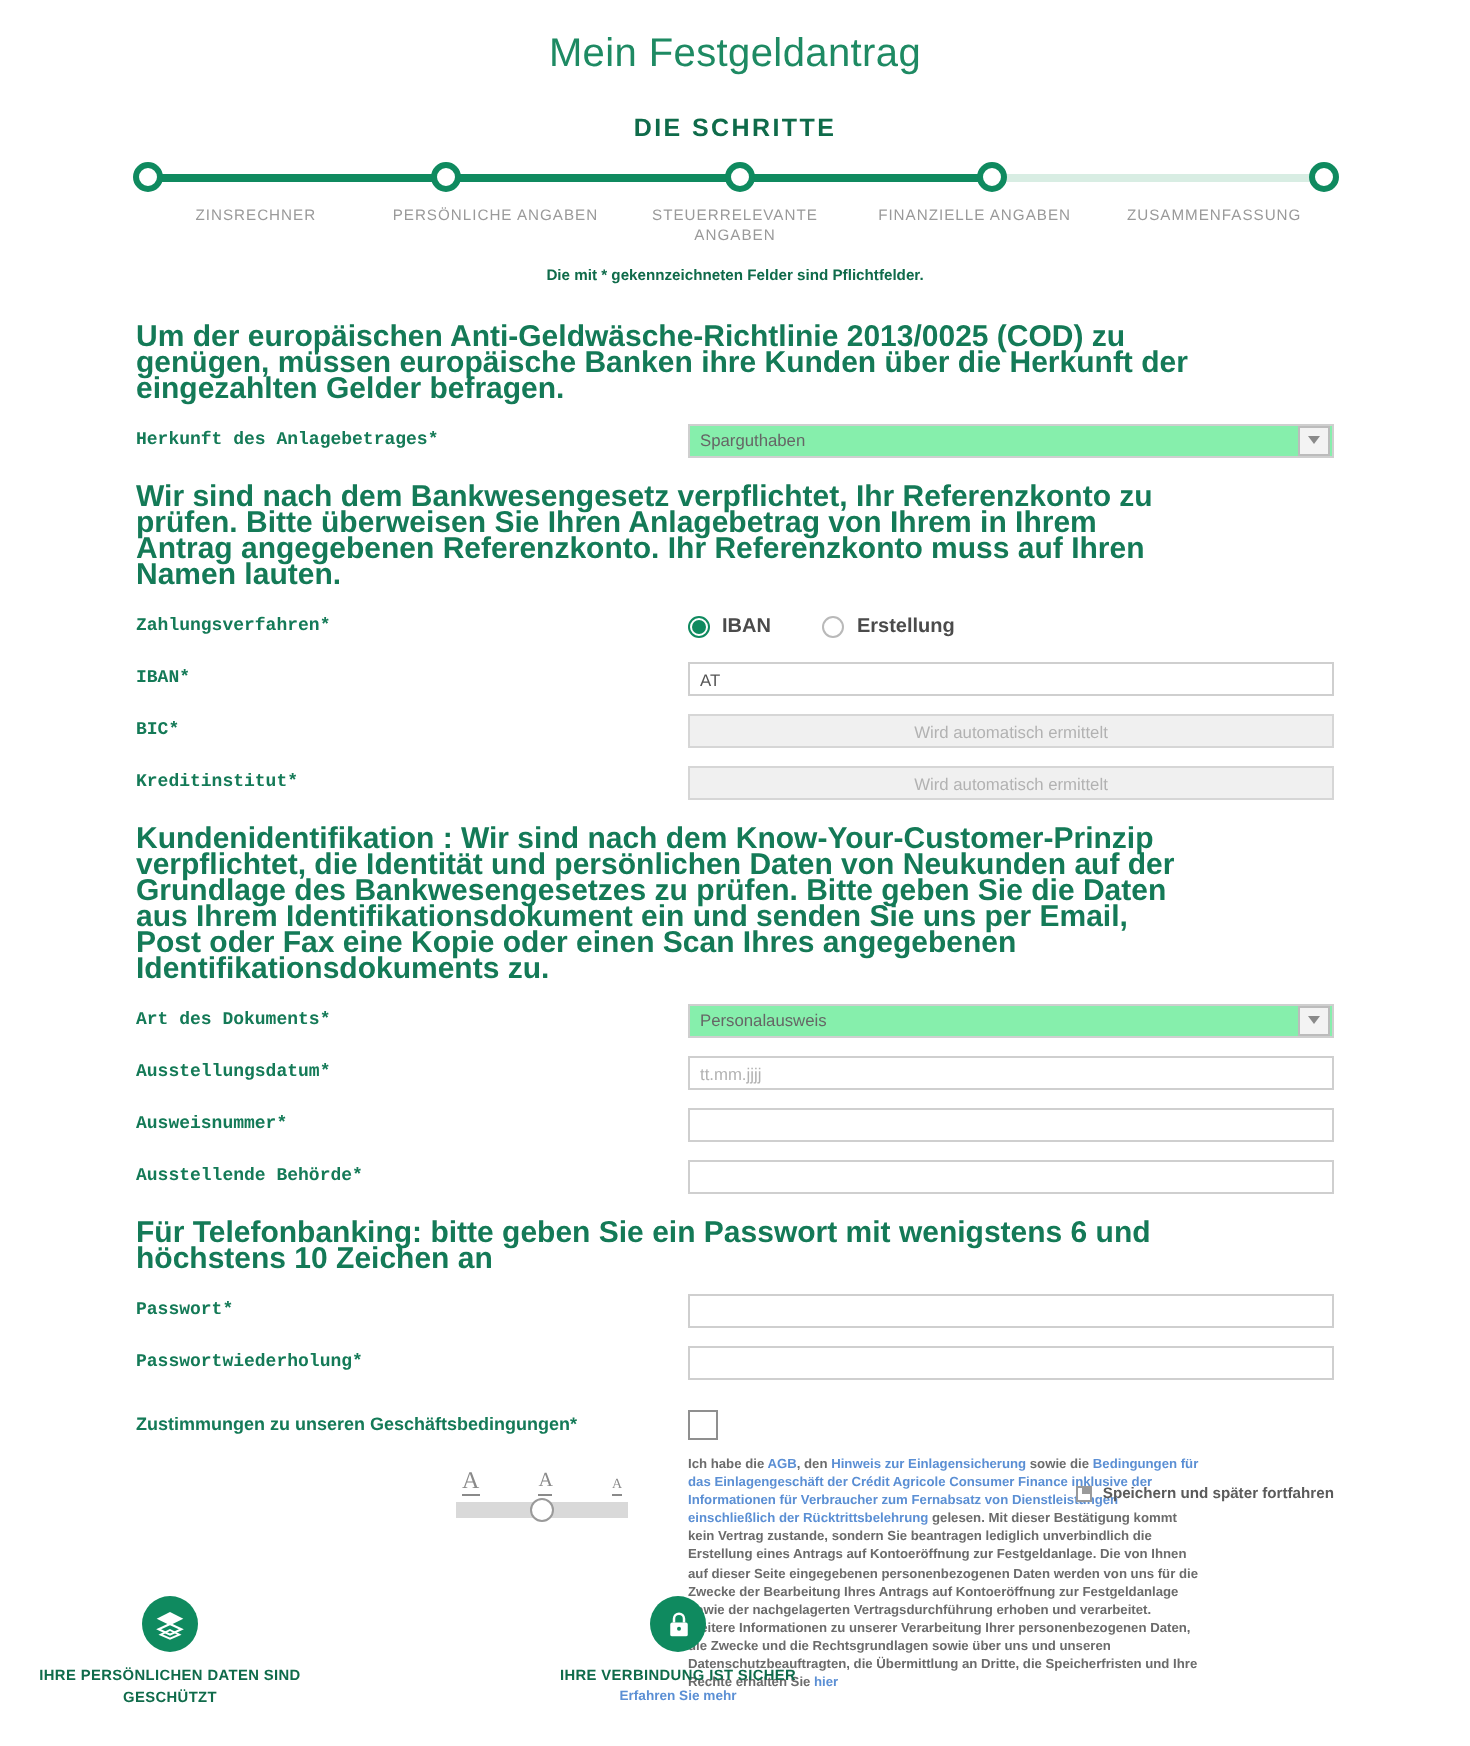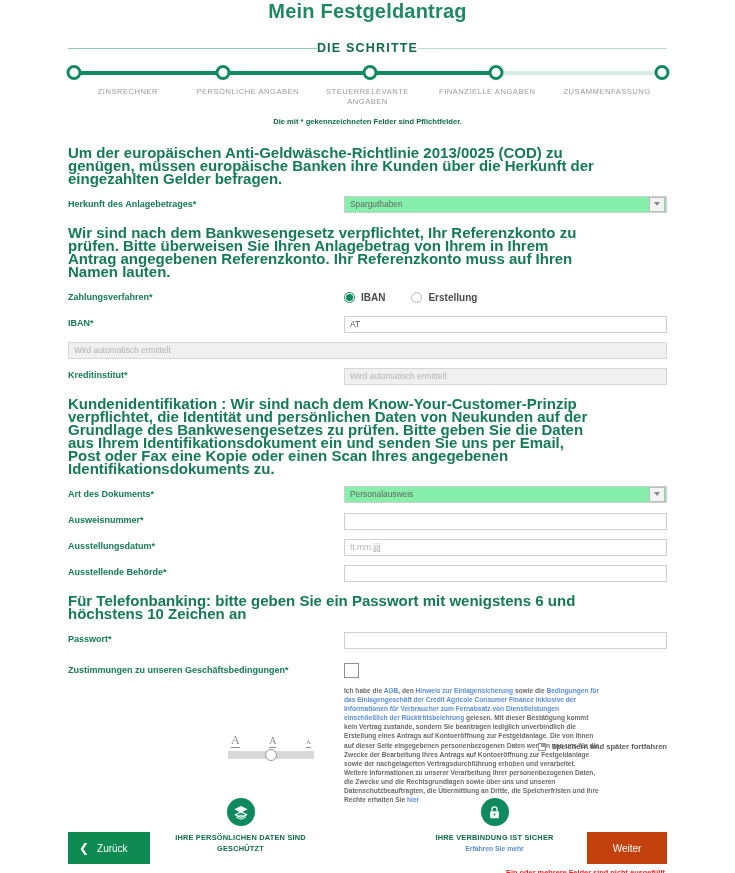--- a/index.html
+++ b/index.html
@@ -9,31 +9,33 @@
     background: #ffffff;
     font-family: "Liberation Sans", sans-serif;
     color: #1d7a54;
   }
   .page { position: relative; width: 735px; height: 873px; overflow: hidden; }
 
   
   .title {
     text-align: center;
     font-size: 20px;
-    font-weight: 700;
+    font-weight: 400;
     color: #1e8a63;
+    padding-top: 16px;
     letter-spacing: .2px;
   }
 
   
   .stepper-wrap { margin: 18px 68px 0 68px; position: relative; }
   .stepper-head {
     display: flex; align-items: center; gap: 0;
     font-size: 12.5px; font-weight: bold; color: #0f6b4a;
     letter-spacing: 1.2px;
+    flex-direction: column;
   }
   .stepper-head .rule { flex: 1; height: 1px; background: #b7ddcc; }
   .stepper-head .rule.left { background: #8fcdb1; }
   .stepper-head .label { white-space: nowrap; }
 
   .track { position: relative; height: 18px; margin-top: 9px; }
   .track .bar {
     position: absolute; top: 7px; left: 6px; right: 6px;
     height: 4px; background: #d8ede3;
   }
@@ -68,34 +70,34 @@
     font-size: 15px; font-weight: bold; color: #147a57;
     line-height: 13px; margin: 0 0 9px 0;
     max-width: 530px;
   }
   .row {
     display: flex; align-items: center;
     margin-bottom: 6px; min-height: 20px;
   }
   .row .lbl {
     width: 276px; flex: none;
-    font-size: 9px; font-weight: bold; color: #147a57;
+    font-size: 9px; font-weight: bold; color: #147a57; font-family: Liberation Mono, monospace;
   }
   .ctrl { flex: 1; position: relative; }
 
   input.txt, .selectbox {
     width: 100%; height: 17px;
     border: 1px solid #cfcfcf; background: #ffffff;
     font-family: "Liberation Sans", sans-serif;
     font-size: 8.4px; color: #555; padding: 0 5px;
     outline: none; border-radius: 0;
   }
   input.txt::placeholder { color: #b2b2b2; }
   input.txt:disabled, input.txt.disabled {
-    background: #f0f0f0; color: #a9a9a9; border-color: #d6d6d6;
+    background: #f0f0f0; color: #a9a9a9; border-color: #d6d6d6; text-align: center;
   }
   .selectbox {
     display: flex; align-items: center;
     padding: 0; height: 17px; background: #86efac;
   }
   .selectbox .val {
     flex: 1; padding: 0 5px; font-size: 8.4px; color: #666;
     white-space: nowrap; overflow: hidden;
   }
   .selectbox .arrow {
@@ -206,21 +208,21 @@
     position: relative; background: #fff;
   }
   .save-later .disk:after {
     content: ""; position: absolute; left: 1.5px; top: 0;
     width: 4px; height: 3px; background: #9a9a9a;
   }
 
   
   .badges {
     position: absolute; left: 0; right: 0; top: 798px;
-    display: flex; justify-content: center; gap: 84px;
+    display: flex; gap: 84px;
   }
   .badge { width: 170px; text-align: center; }
   .badge .circ {
     width: 28px; height: 28px; border-radius: 50%;
     background: #0f8a5f; margin: 0 auto 6px auto;
     display: flex; align-items: center; justify-content: center;
   }
   .badge .btxt {
     font-size: 7.4px; font-weight: bold; color: #0f6b4a;
     line-height: 11px; letter-spacing: .2px;
@@ -295,20 +297,21 @@
     </div>
 
     <div class="row">
       <div class="lbl">IBAN*</div>
       <div class="ctrl">
         <input class="txt" type="text" value="AT" style="">
       </div>
     </div>
 
     <div class="row">
+      <div class="lbl">BIC*</div>
       <div class="ctrl">
         <input class="txt disabled" type="text" disabled="" placeholder="Wird automatisch ermittelt" style="">
       </div>
     </div>
 
     <div class="row">
       <div class="lbl">Kreditinstitut*</div>
       <div class="ctrl">
         <input class="txt disabled" type="text" disabled="" placeholder="Wird automatisch ermittelt" style="">
       </div>
@@ -320,49 +323,55 @@
       <div class="lbl">Art des Dokuments*</div>
       <div class="ctrl">
         <div class="selectbox">
           <div class="val">Personalausweis</div>
           <div class="arrow"></div>
         </div>
       </div>
     </div>
 
     <div class="row">
+      <div class="lbl">Ausstellungsdatum*</div>
+      <div class="ctrl">
+        <input class="txt" type="text" placeholder="tt.mm.jjjj" style="">
+      </div>
+    </div>
+
+    <div class="row">
       <div class="lbl">Ausweisnummer*</div>
       <div class="ctrl">
         <input class="txt" type="text" placeholder="" style="">
       </div>
     </div>
 
     <div class="row">
-      <div class="lbl">Ausstellungsdatum*</div>
-      <div class="ctrl">
-        <input class="txt" type="text" placeholder="tt.mm.jjjj" style="">
-      </div>
-    </div>
-
-    <div class="row">
       <div class="lbl">Ausstellende Behörde*</div>
       <div class="ctrl">
         <input class="txt" type="text" placeholder="" style="">
       </div>
     </div>
 
     <p class="para" style="margin-top:12px">Für Telefonbanking: bitte geben Sie ein Passwort mit wenigstens 6 und höchstens 10 Zeichen an</p>
 
     <div class="row">
       <div class="lbl">Passwort*</div>
       <div class="ctrl">
         <input class="txt" type="password" placeholder="" style="">
       </div>
     </div>
 
+    <div class="row">
+      <div class="lbl">Passwortwiederholung*</div>
+      <div class="ctrl">
+        <input class="txt" type="password" placeholder="" style="">
+      </div>
+    </div>
 
     <div class="terms-row">
       <div class="lbl">Zustimmungen zu unseren Geschäftsbedingungen*</div>
       <div class="ctrl">
         <span class="cbox"></span>
         <div class="legal" id="legal-text"><span>Ich habe die </span><a href="#">AGB</a><span>, den </span><a href="#">Hinweis zur Einlagensicherung</a><span> sowie die </span><a href="#">Bedingungen für das Einlagengeschäft der Crédit Agricole Consumer Finance inklusive der Informationen für Verbraucher zum Fernabsatz von Dienstleistungen einschließlich der Rücktrittsbelehrung</a><span> gelesen. Mit dieser Bestätigung kommt kein Vertrag zustande, sondern Sie beantragen lediglich unverbindlich die Erstellung eines Antrags auf Kontoeröffnung zur Festgeldanlage. Die von Ihnen auf dieser Seite eingegebenen personenbezogenen Daten werden von uns für die Zwecke der Bearbeitung Ihres Antrags auf Kontoeröffnung zur Festgeldanlage sowie der nachgelagerten Vertragsdurchführung erhoben und verarbeitet. Weitere Informationen zu unserer Verarbeitung Ihrer personenbezogenen Daten, die Zwecke und die Rechtsgrundlagen sowie über uns und unseren Datenschutzbeauftragten, die Übermittlung an Dritte, die Speicherfristen und Ihre Rechte erhalten Sie </span><a href="#">hier</a></div>
       </div>
     </div>
 
     <div class="btn-row">

